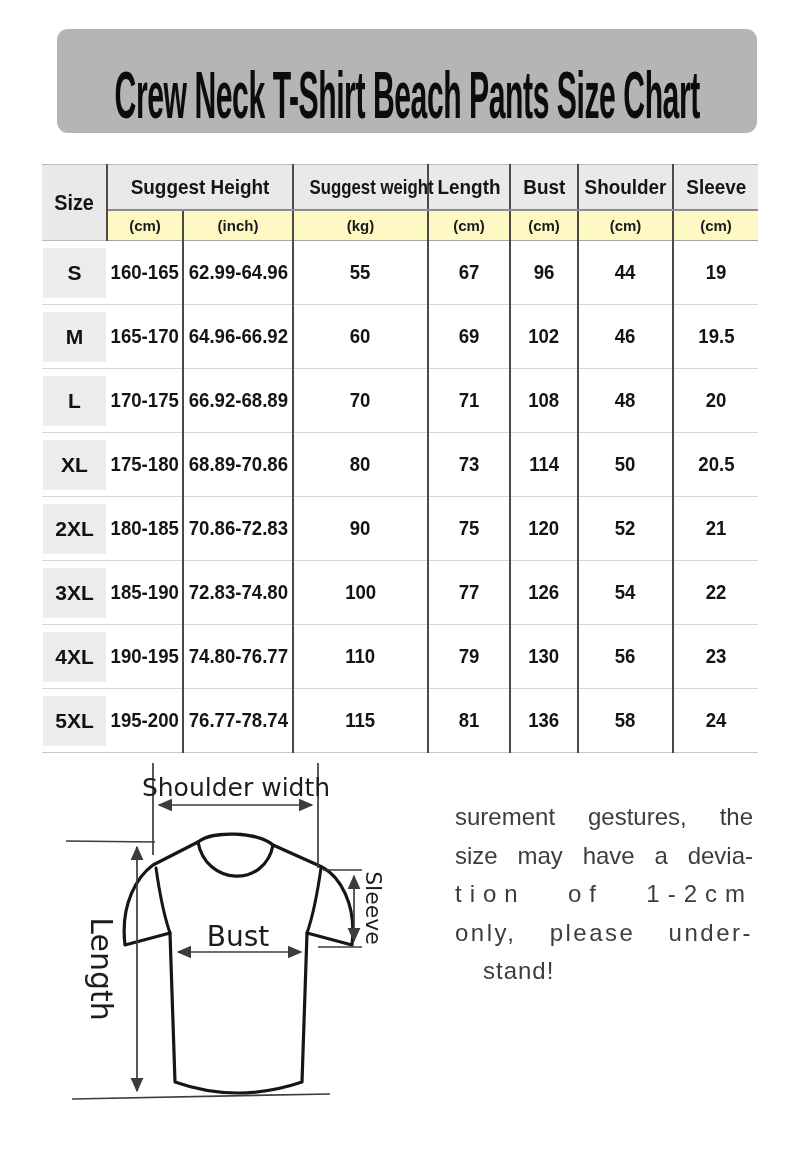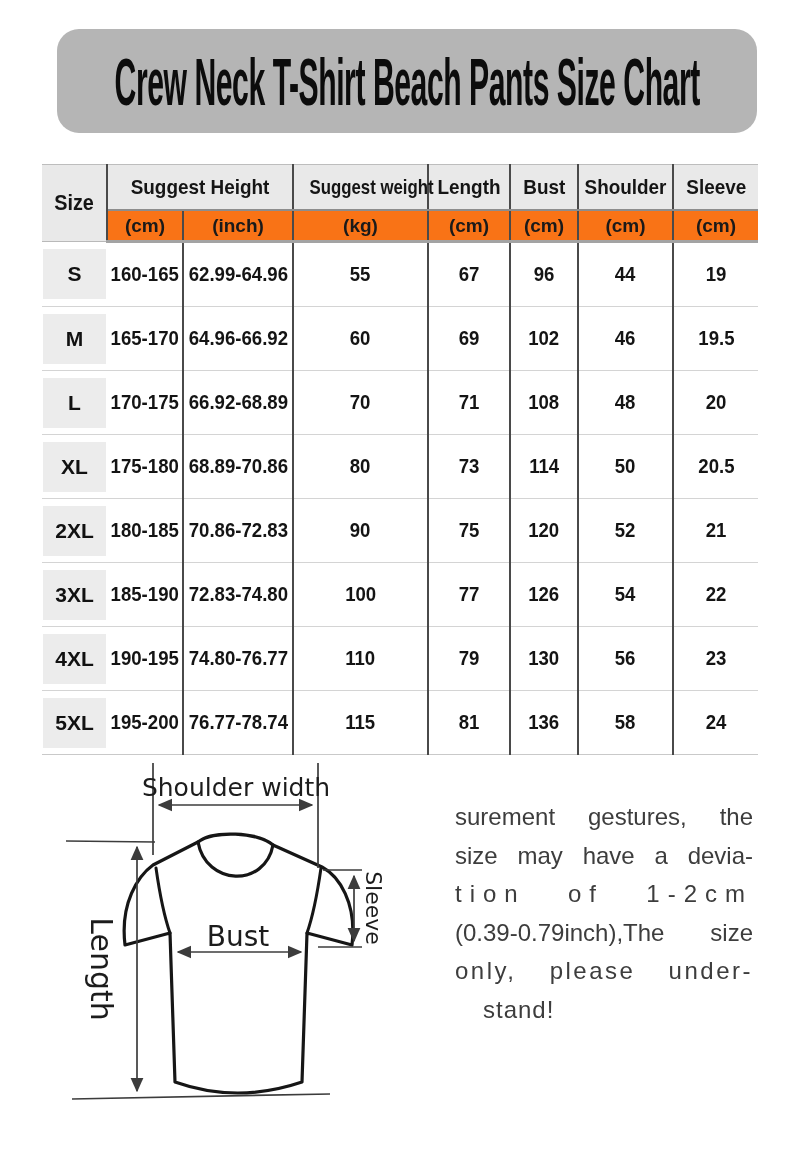--- a/index.html
+++ b/index.html
@@ -3,44 +3,44 @@
 <meta charset="utf-8">
 <style>
   html,body{margin:0;padding:0;}
   body{
     width:800px;height:1167px;position:relative;background:#ffffff;
     font-family:"Liberation Sans",sans-serif;overflow:hidden;
   }
   
   .title-box{
     position:absolute;left:57px;top:29px;width:700px;height:104px;
-    background:#b5b5b5;border-radius:22px;
-    display:flex;align-items:center;justify-content:center;
+    background:#b5b5b5;border-radius:11px;
+    display:flex;align-items:flex-end;justify-content:center;
   }
   .title-text{
     font-size:67px;font-weight:bold;color:#0c0c0c;white-space:nowrap;
     transform:scaleX(0.45);transform-origin:center;letter-spacing:-1px;
   }
   
   table.size-table{
     position:absolute;left:42px;top:164px;width:716px;
     border-collapse:collapse;table-layout:fixed;
     border-top:1px solid #bdbdbd;
   }
   .size-table th,.size-table td{padding:0;text-align:center;vertical-align:middle;}
   .size-table thead .r1 th{
     background:#e9e9e9;height:44px;font-size:21px;font-weight:bold;color:#151515;
     border-bottom:2px solid #8d8d8d;
   }
   .size-table thead th.col-size{
     border-right:2px solid #4a4a4a;border-bottom:1px solid #b9b9b9;font-size:22px;
   }
   .size-table thead .r2 td{
-    background:#f97316;height:29px;font-size:19px;font-weight:bold;color:#1a1a1a;
-    border-bottom:3px solid #a3a3a3;
+    background:#fef9c3;height:29px;font-size:15px;font-weight:bold;color:#1a1a1a;
+    border-bottom:1px solid #a3a3a3;
   }
   .size-table tbody td{
     background:#ffffff;height:63px;font-size:20px;font-weight:bold;color:#141414;
     border-bottom:1px solid #d4d4d4;
   }
   .size-table tbody tr:last-child td{border-bottom:1px solid #c9c9c9;}
   .dl{border-left:2px solid #4a4a4a;}
   .red{color:#c5232a;}
   td.cell-size{padding:0 1px;}
   .chip{
@@ -266,16 +266,15 @@
       <line x1="294" y1="121" x2="294" y2="186" marker-start="url(#ah)" marker-end="url(#ah)"></line>
     </g>
     <text class="diag-label" transform="translate(306,153) rotate(90)" font-size="22" text-anchor="middle">Sleeve</text>
   </svg>
 </div>
 
 <div class="note">
   <div class="note-line ln2">surement gestures, the</div>
   <div class="note-line ln3">size may have a devia-</div>
   <div class="note-line ln4">tion of 1-2cm</div>
-  <div class="note-line ln5">(0.39-0.79inch),The size</div>
   <div class="note-line ln7">only, please under-</div>
   <div class="note-line ln8">stand!</div>
 </div>
 
 </body></html>

